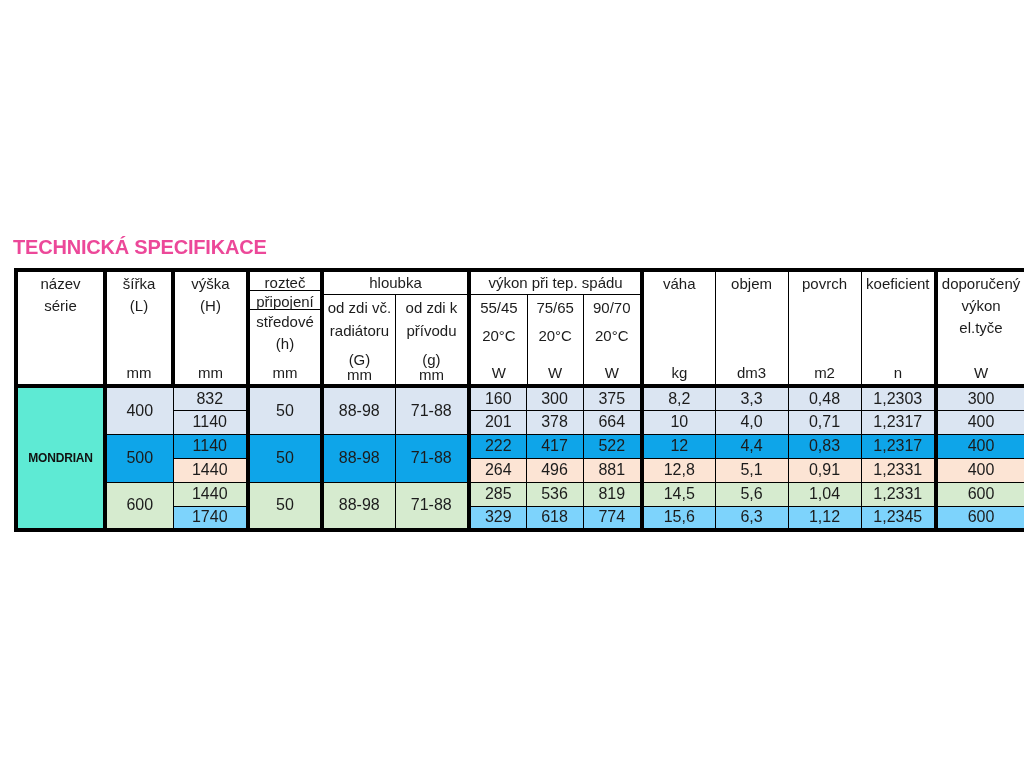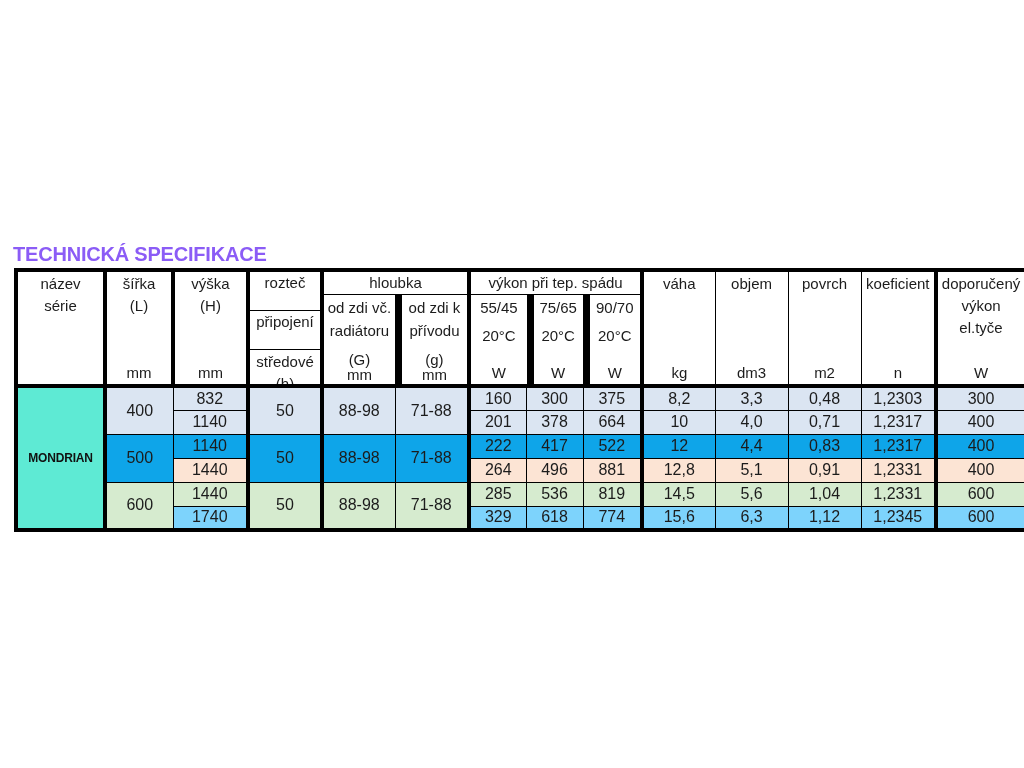--- a/index.html
+++ b/index.html
@@ -1,47 +1,47 @@
 <!DOCTYPE html>
 <html><head>
 <meta charset="utf-8">
 <style>
   * { box-sizing: border-box; margin: 0; padding: 0; }
   html,body { width: 1024px; height: 768px; background: #ffffff;
     font-family: "Liberation Sans", sans-serif; overflow: hidden; position: relative; }
 
   .page-title { position: absolute; left: 13px; top: 236px;
-    font-size: 20px; font-weight: bold; color: #8b5cf6; letter-spacing: -0.2px; margin-top: 7px; }
+    font-size: 20px; font-weight: bold; color: #ec4899; letter-spacing: -0.2px; }
 
   table.spec { position: absolute; left: 8px; top: 268px;
     border-collapse: collapse; table-layout: fixed; width: 1010px;
     border: 4px solid #000; margin-left: 6px; }
 
   th, td { border: 1px solid #000; color: #1c1c1c; font-weight: normal;
     text-align: center; padding: 0; overflow: hidden; }
 
   th { height: 112px; vertical-align: top; font-size: 15px;
     border-bottom: 4px solid #000; background: #fff; }
   td { height: 24px; font-size: 16px; vertical-align: middle; }
 
   .bL { border-left: 4px solid #000 !important; }
 
   .vstack { display: flex; flex-direction: column; height: 112px; width: 100%; }
   .vstack .sp { flex: 1; }
   .vstack .lbl { line-height: 1.25; padding-top: 3px; }
   .vstack .unit { padding-bottom: 4px; line-height: 1; }
 
-  .rrow { width: 100%; border-bottom: 1px solid #000; padding: 3px 0 20px; line-height: 1; }
+  .rrow { width: 100%; border-bottom: 1px solid #000; padding: 3px 0 0; line-height: 1; }
   .rlbl { padding-top: 4px; line-height: 1; }
   .rh   { padding-top: 7px; line-height: 1; }
 
   .grp .gtitle { width: 100%; border-bottom: 1px solid #000; padding: 3px 8px 4px; line-height: 1; }
   .grp .srow { display: flex; flex: 1; width: 100%; }
   .grp .scol { display: flex; flex-direction: column; height: 100%; }
-  .grp .scol + .scol { border-left: 7px solid #000000; }
+  .grp .scol + .scol { border-left: 1px solid #000000; }
   .grp .l12 { line-height: 1.35; padding-top: 3px; }
   .grp .mid { padding-top: 10px; line-height: 1; }
   .grp .sp { flex: 1; }
   .grp .unit { padding-bottom: 4px; line-height: 1; }
 
   td.name { background: #5eead4; font-weight: bold; font-size: 12px;
     letter-spacing: -0.2px; color: #111; }
 </style>
 </head>
 <body>

